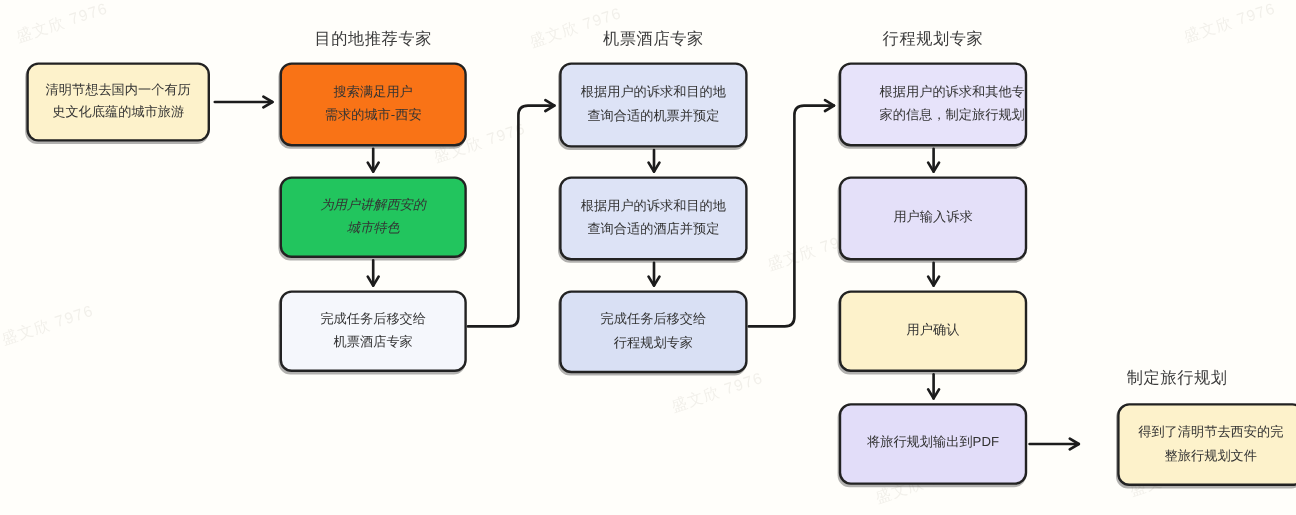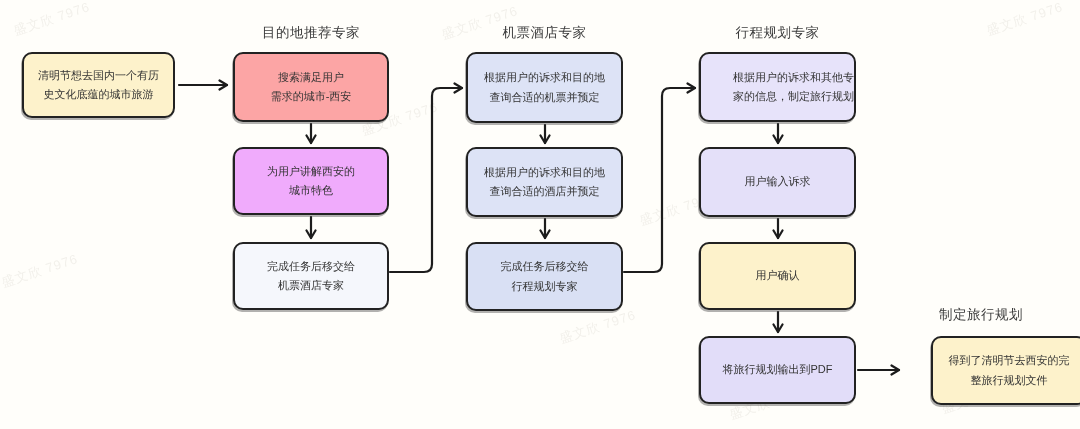--- a/index.html
+++ b/index.html
@@ -21,22 +21,22 @@
   .box{
     position:absolute;display:flex;align-items:center;justify-content:center;
     border:2px solid #222222;border-radius:10px;
     box-shadow:-1px 2px 0 rgba(35,35,35,.35);
     text-align:center;font-size:11px;line-height:1.75;color:#333;
     box-sizing:border-box;
   }
   .box .lbl{white-space:pre-line;}
   
   .f-yellow{background:#fdf2cb;}
-  .f-stage1{background:#fca5a5;}
-  .f-stage2{background:#f0abfc;}
+  .f-stage1{background:#f97316;}
+  .f-stage2{background:#22c55e;font-style:italic;}
   .f-stage3{background:#f5f7fc;}
   .f-blue{background:#dde3f6;}
   .f-blue2{background:#d9e0f4;}
   .f-purple1{background:#e7e3fa;}
   .f-purple2{background:#e4e0f9;}
   .f-purple3{background:#e2ddf9;}
   
   .c1b1{left:22px;top:52px;width:153px;height:66px;}
   .c2b1{left:233px;top:52px;width:156px;height:70px;}
   .c2b2{left:233px;top:147px;width:156px;height:68px;}

